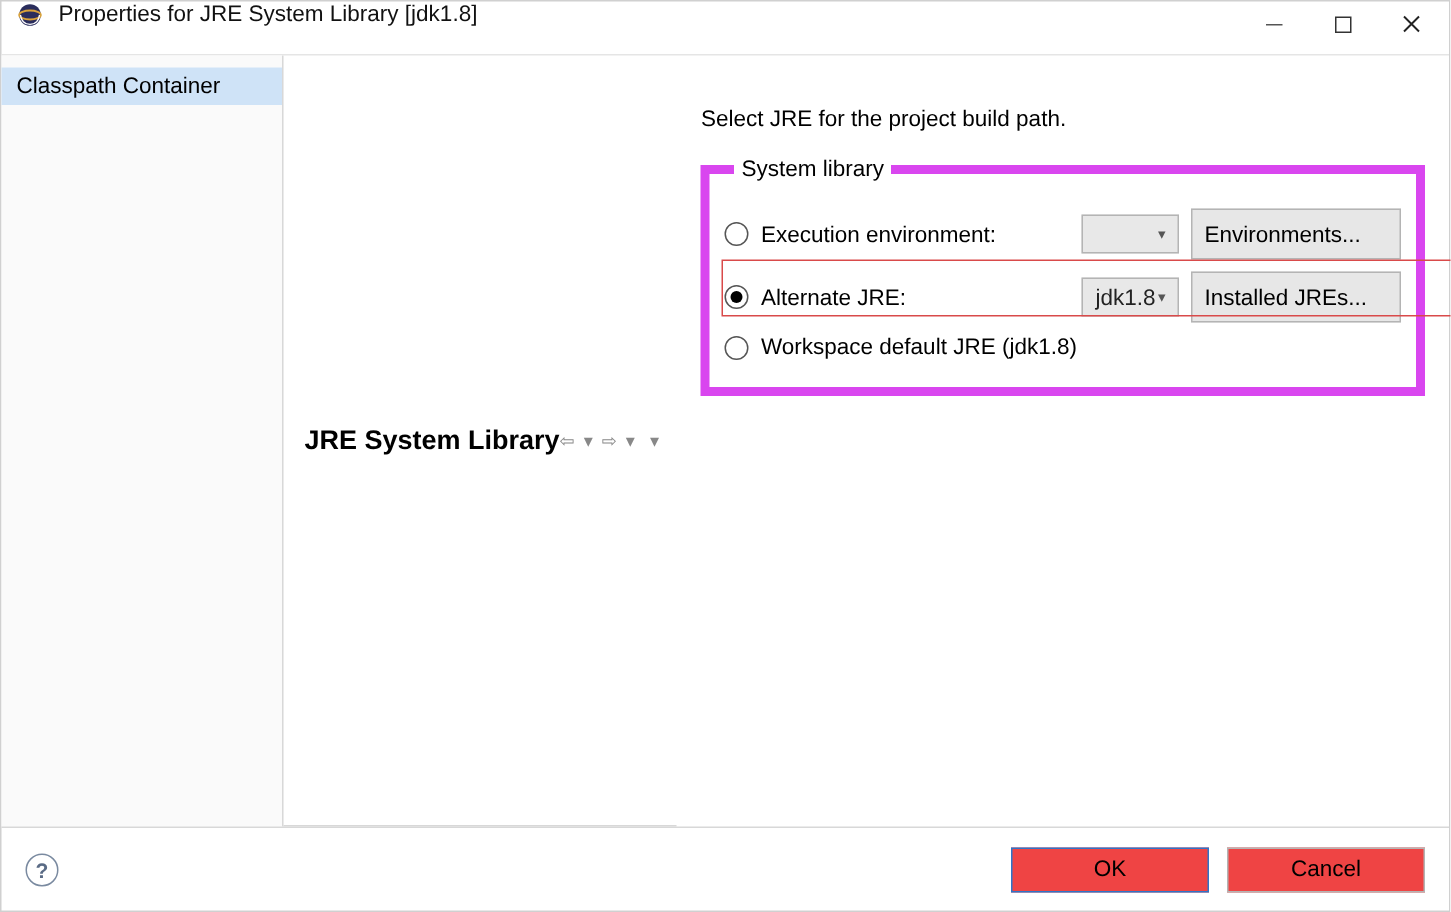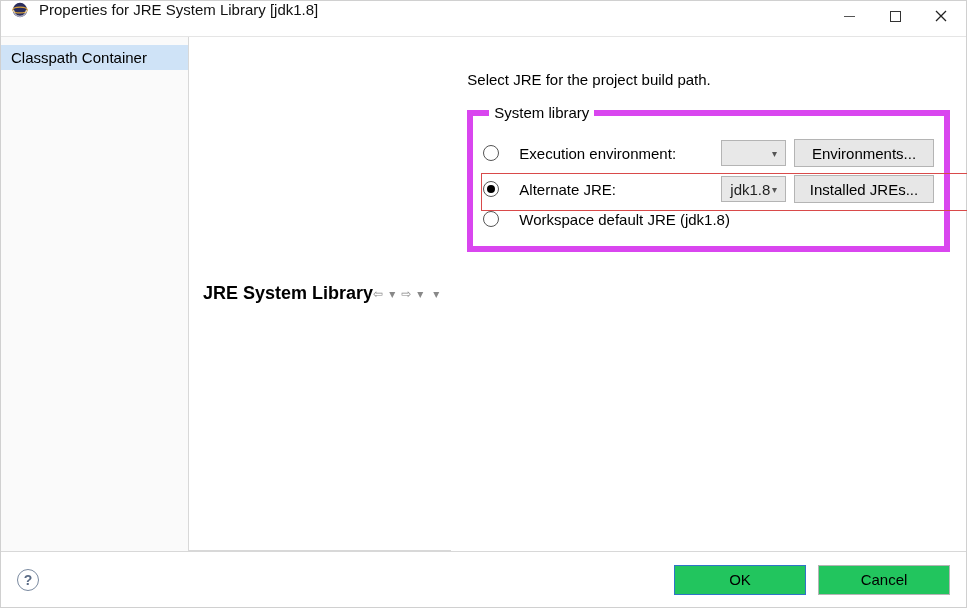--- a/index.html
+++ b/index.html
@@ -110,21 +110,21 @@
       margin-left: 6px;
     }
     .row {
       display: grid;
       grid-template-columns: 230px 1fr 140px;
       align-items: center;
       gap: 8px;
       padding: 4px 0;
     }
     .radio-wrap {
-      display:flex; gap:20px;
+      display:flex; align-items:center; gap:8px;
       font-size:15px;
     }
     .radio {
       width:16px; height:16px; border-radius:50%;
       border:1px solid #555; display:flex; align-items:center; justify-content:center;
       background:#fff;
     }
     .radio.checked::after{
       content:""; width:8px; height:8px; border-radius:50%; background:#000;
     }
@@ -137,22 +137,22 @@
       font-size:15px;
       color:#222;
     }
     .combo.disabled { color:#777; }
     .combo .caret { font-size: 10px; color:#555; }
     .btn {
       height: 28px;
       border: 1px solid #b4b4b4;
       background: #e7e7e7;
       font-size: 15px;
-      padding: 4px 8px;
-      display:flex; align-items:center; justify-content:center;
+      padding: 16px 8px;
+      display:flex; align-items:center; justify-content:flex-start;
       white-space:nowrap;
       overflow:hidden;
     }
     .highlight-box {
       position:absolute;
       border:1px solid #d94a4a;
       pointer-events:none;
     }
 
     .footer {
@@ -163,21 +163,21 @@
       gap: 12px;
     }
     .help-icon {
       width:22px; height:22px; border:1.5px solid #7a8aa0; border-radius:50%;
       display:flex; align-items:center; justify-content:center;
       color:#5a6b85; font-size:14px; font-weight:600;
     }
     .footer .spacer { flex:1; }
     .footer .action {
       width: 132px; height: 30px;
-      border:1px solid #b4b4b4; background:#22c55e;
+      border:1px solid #b4b4b4; background:#ef4444;
       font-size:15px; display:flex; align-items:center; justify-content:center;
     }
     .footer .action.primary { border:1.5px solid #2f74c7; }
   </style>
 </head>
 <body>
 
 <div class="window">
   <div class="titlebar">
     <div class="app-icon">

